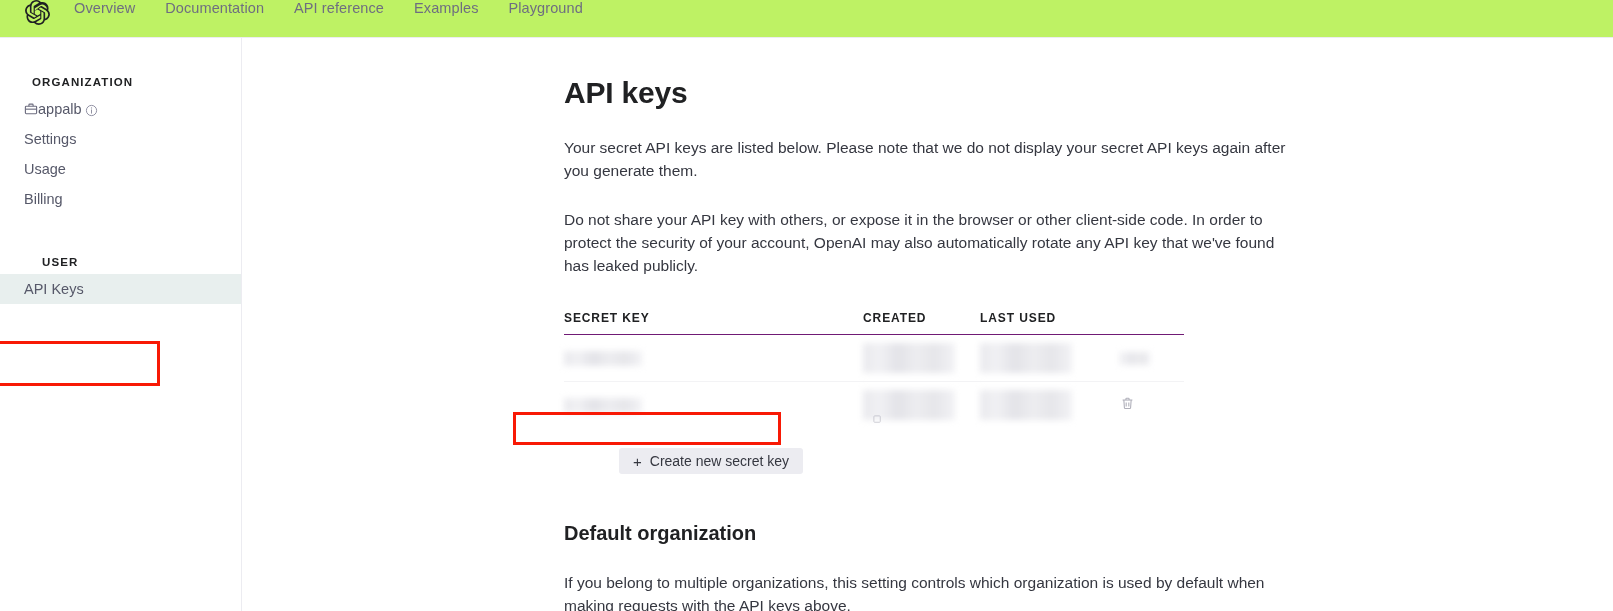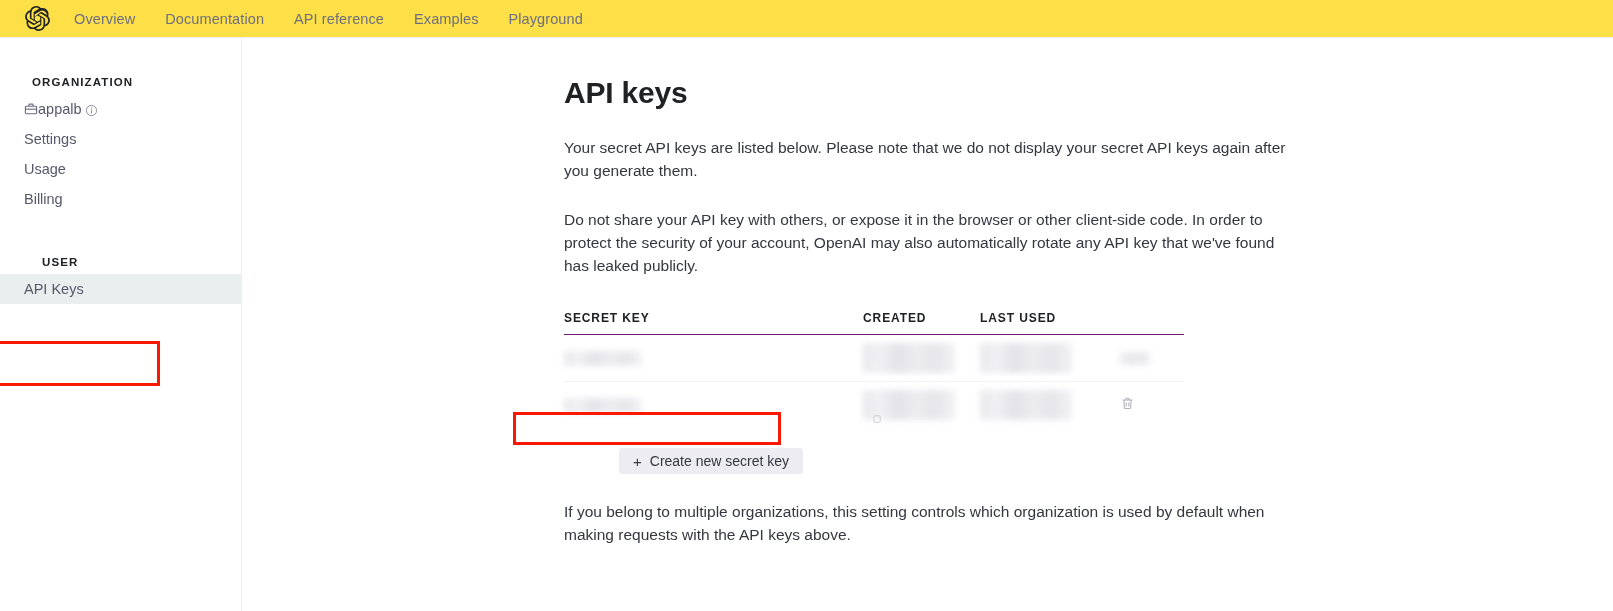--- a/index.html
+++ b/index.html
@@ -15,25 +15,25 @@
     color: #353740;
     position: relative;
   }
 
   
   .topnav {
     position: absolute;
     left: 0; top: 0;
     width: 1613px;
     height: 38px;
-    background: #fde047;
+    background: #bef264;
     border-bottom: 1px solid #ececf1;
     box-sizing: border-box;
     display: flex;
-    align-items: center;
+    align-items: flex-start;
   }
   .logo-wrap {
     width: 54px;
     display: flex;
     justify-content: center;
     align-items: center;
     margin-left: 10px;
   }
   .nav-items {
     display: flex;
@@ -310,18 +310,19 @@
       </div>
     </div>
 
     <div class="create-row">
       <button class="btn-create">
         <span class="plus-glyph">+</span>
         <span>Create new secret key</span>
       </button>
     </div>
 
+    <h2 class="section-title">Default organization</h2>
     <p class="para">If you belong to multiple organizations, this setting controls which organization is used by default when making requests with the API keys above.</p>
 
   </div>
 
   <div class="annot" id="annot-create" style="left:270px;top:374px;"></div>
 </div>
 
 </body></html>

